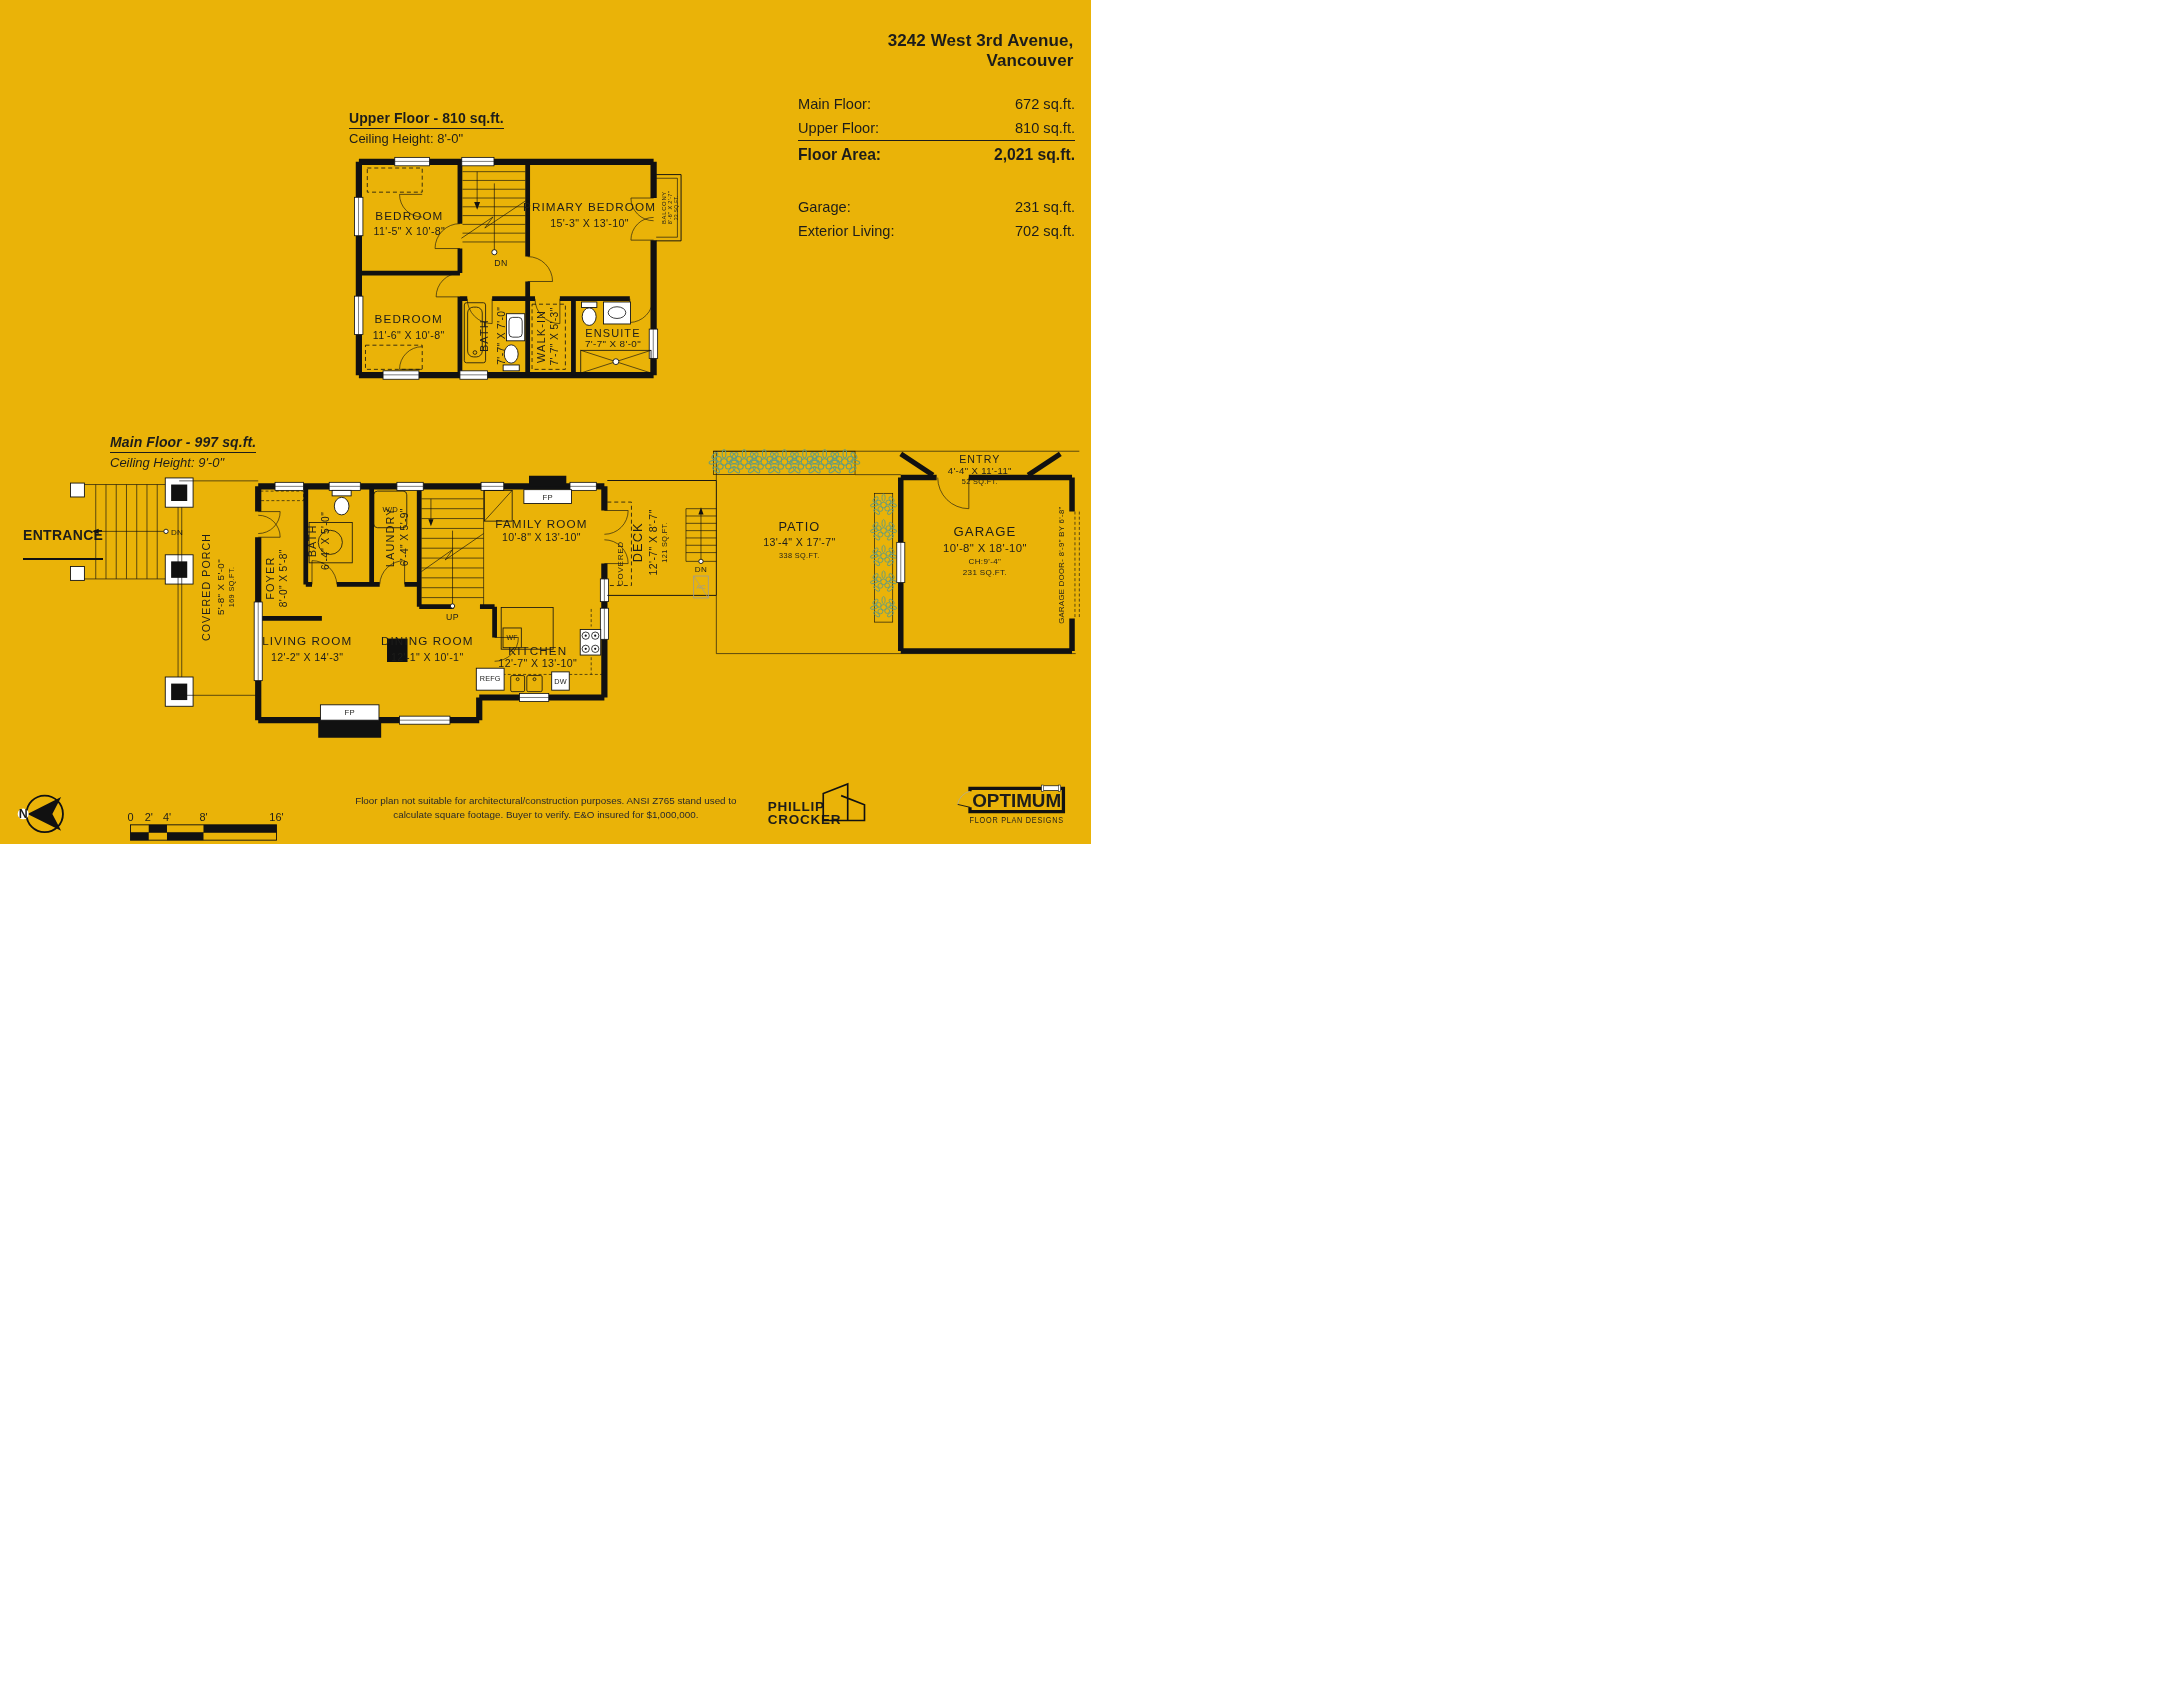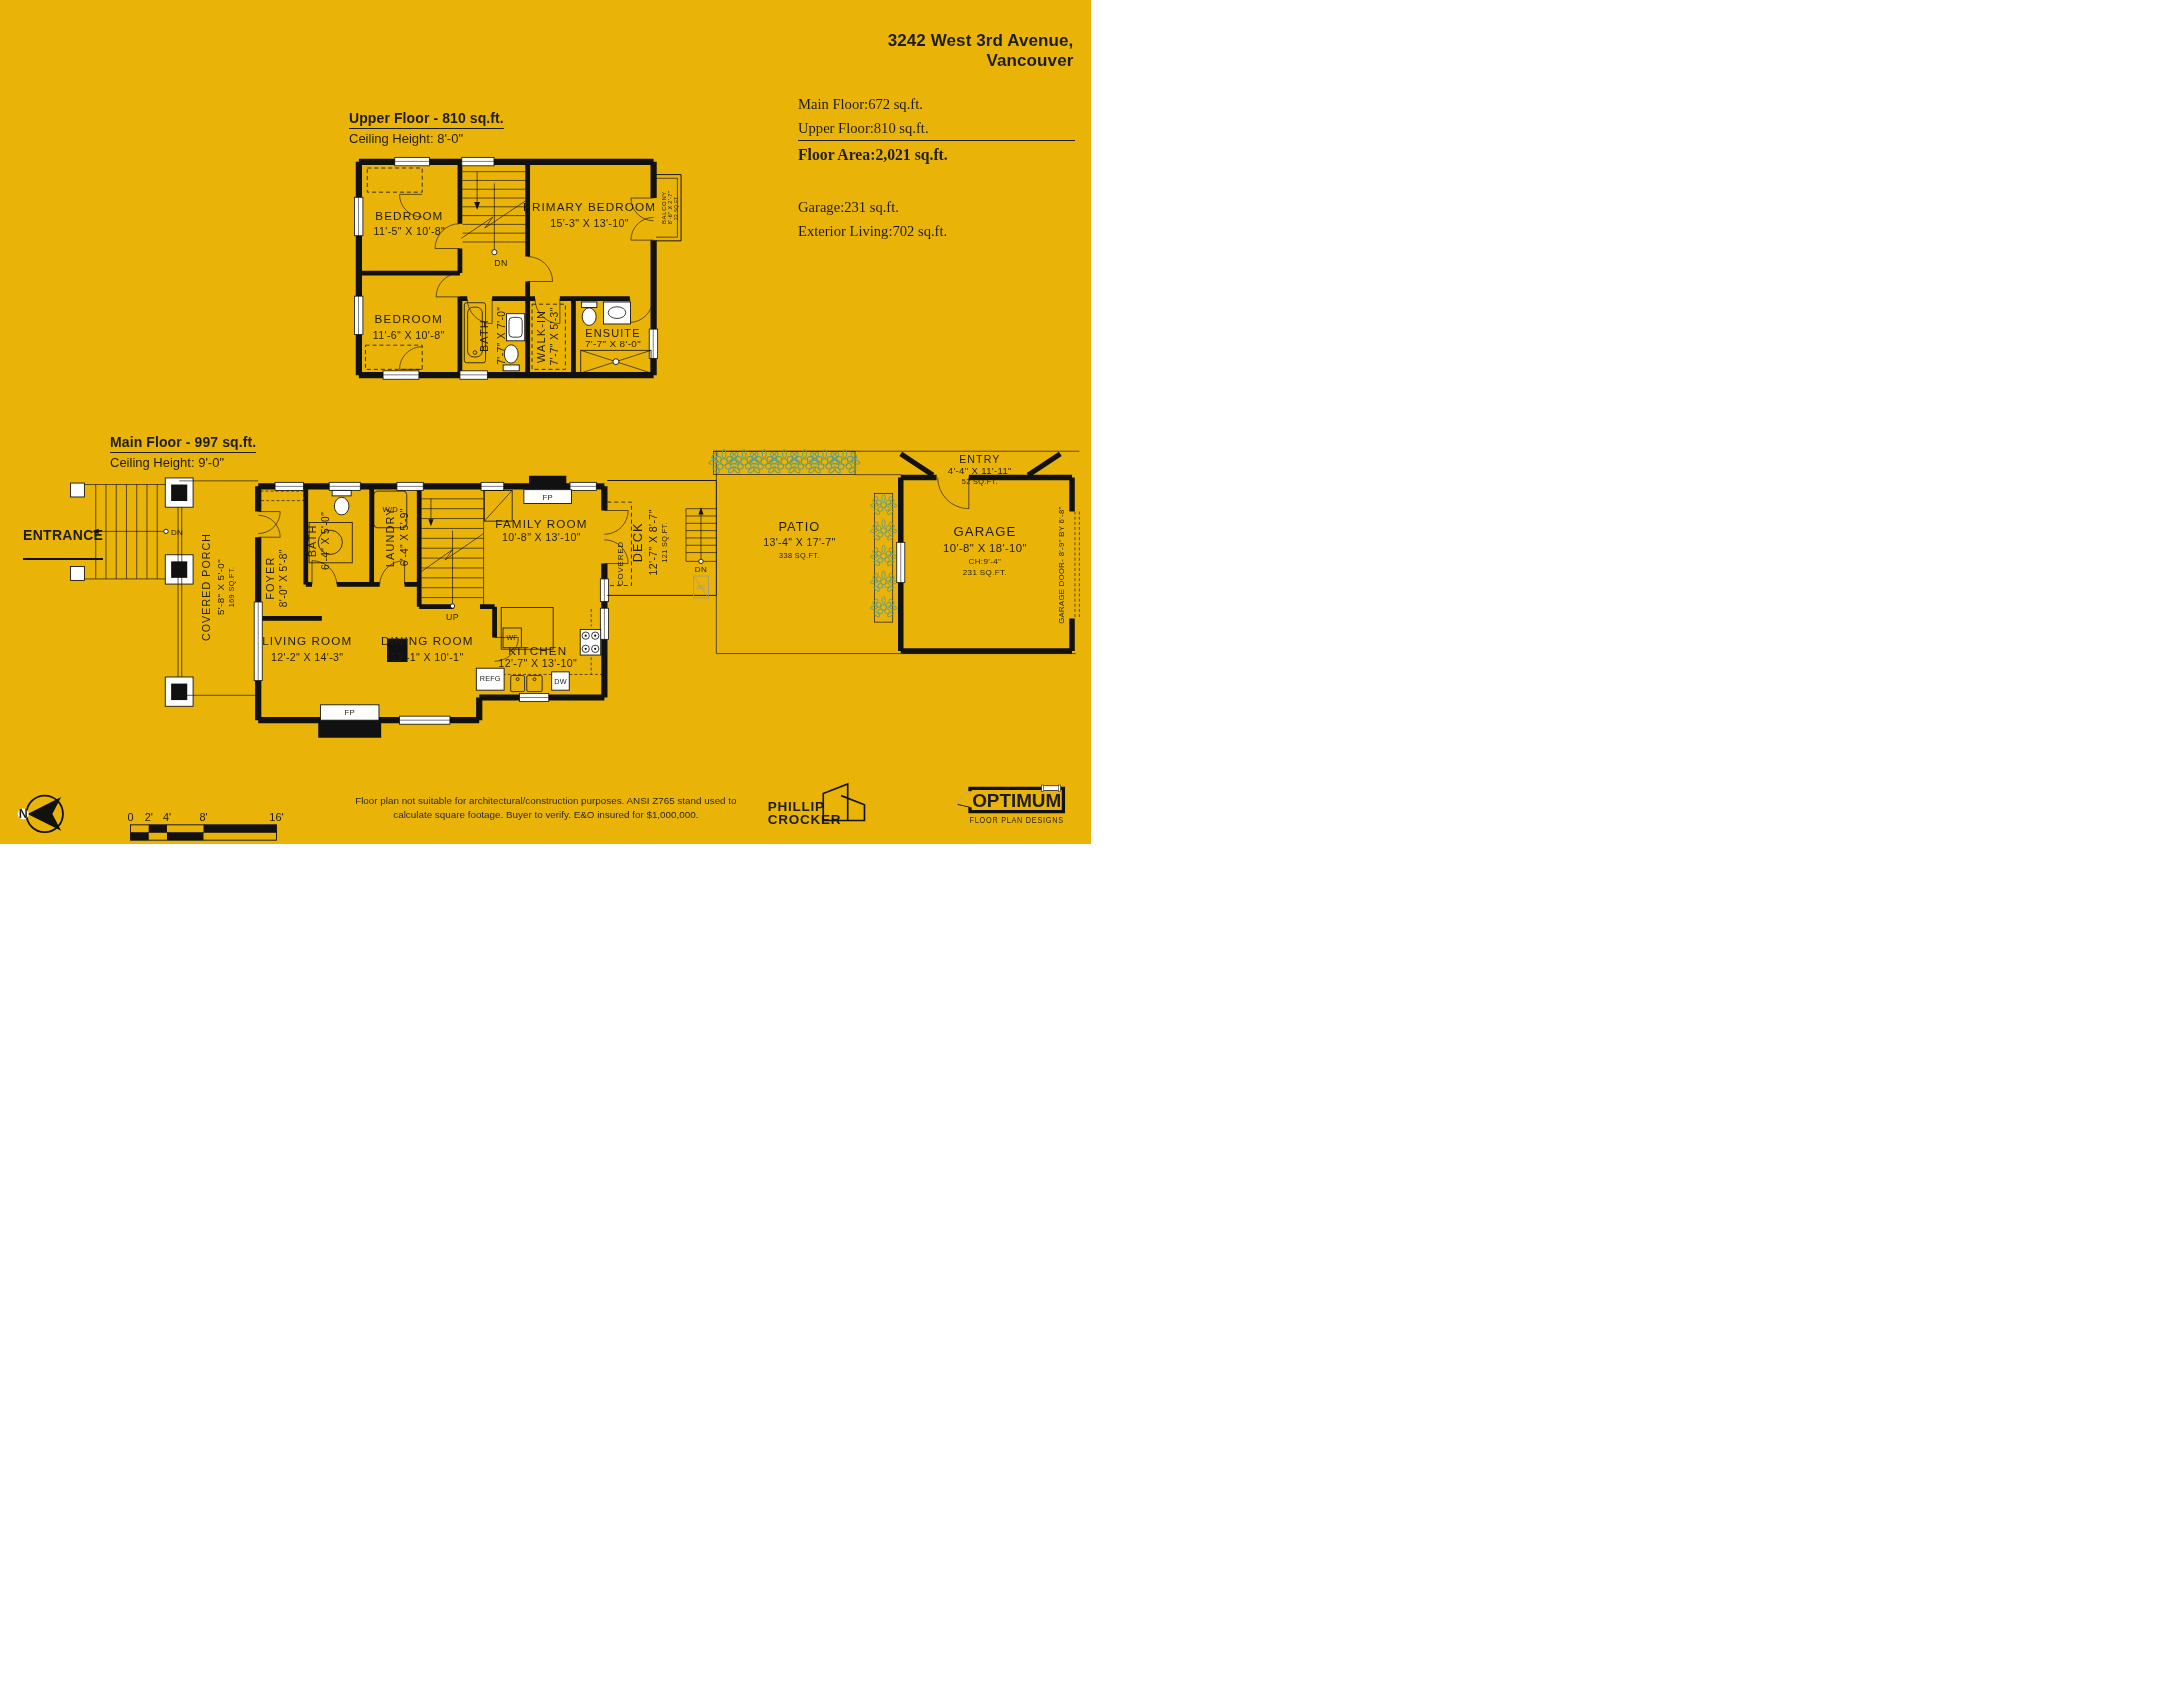--- a/index.html
+++ b/index.html
@@ -2,21 +2,21 @@
 <html style="font-size:11.7px"><head>
 <meta charset="utf-8">
 <style>
   html,body{margin:0;padding:0;background:#ffffff;}
   .page{position:relative;width:1091px;height:844px;background:#eab308;overflow:hidden;
         font-family:"Liberation Sans",sans-serif;color:#1d1d1b;}
   
   .addr{position:absolute;top:31px;right:17.6px;text-align:right;font-weight:bold;
         font-size:17px;line-height:1.18;letter-spacing:0.1px;}
   .summary{position:absolute;top:92px;left:798px;width:277px;font-size:14.6px;}
-  .sumrow{display:flex;line-height:24px;font-family:Liberation Serif, serif;}
+  .sumrow{display:flex;justify-content:space-between;line-height:24px;}
   .sumrow.ul{border-bottom:1.6px solid #1d1d1b;}
   .sumrow.bold{font-weight:bold;font-size:15.7px;line-height:28px;}
   .sumspacer{height:26px;}
   
   .sec-title{position:absolute;}
   .sec-title .t{font-size:14px;font-weight:bold;border-bottom:1.8px solid #1d1d1b;
                 display:inline-block;padding-bottom:2px;letter-spacing:0.1px;}
   .sec-title .c{font-size:13px;margin-top:2.2px;}
   .entrance{position:absolute;left:23px;top:527px;font-size:14px;font-weight:bold;
             letter-spacing:0.3px;border-bottom:2.2px solid #111;padding-bottom:15px;}
@@ -190,21 +190,21 @@
       <text class="t-name" style="font-size:30px" transform="rotate(-90 1489 918)" x="1489" y="918">WALK-IN</text>
       <text class="t-dims" style="font-size:28px" transform="rotate(-90 1527 918)" x="1527" y="918">7'-7" X 5'-3"</text>
       <text class="t-name" style="font-size:30px" x="1676" y="920">ENSUITE</text>
       <text class="t-dims" style="font-size:27px" x="1676" y="948">7'-7" X 8'-0"</text>
       <text class="t-sm" style="font-size:16px;letter-spacing:2px" transform="rotate(-90 1820 566)" x="1820" y="566">BALCONY</text>
       <text class="t-sm" style="font-size:15px" transform="rotate(-90 1838 566)" x="1838" y="566">8'-6" X 2'-7"</text>
       <text class="t-sm" style="font-size:13px" transform="rotate(-90 1854 566)" x="1854" y="566">22 SQ.FT.</text>
     </g>
   </svg>
 
-  <div class="sec-title" style="left:110px;top:434px;">
+  <div class="sec-title" style="left:110px;top:434px;font-style:italic;">
     <div class="t">Main Floor - 997 sq.ft.</div>
     <div class="c">Ceiling Height: 9'-0"</div>
   </div>
   <div class="entrance">ENTRANCE</div>
 
   <svg class="svg-main" viewBox="55 1225 2905 810">
     <defs>
       <g id="plant" class="plant">
         <circle cx="0" cy="-2" r="7"></circle>
           <circle cx="-12" cy="-8" r="6"></circle>

